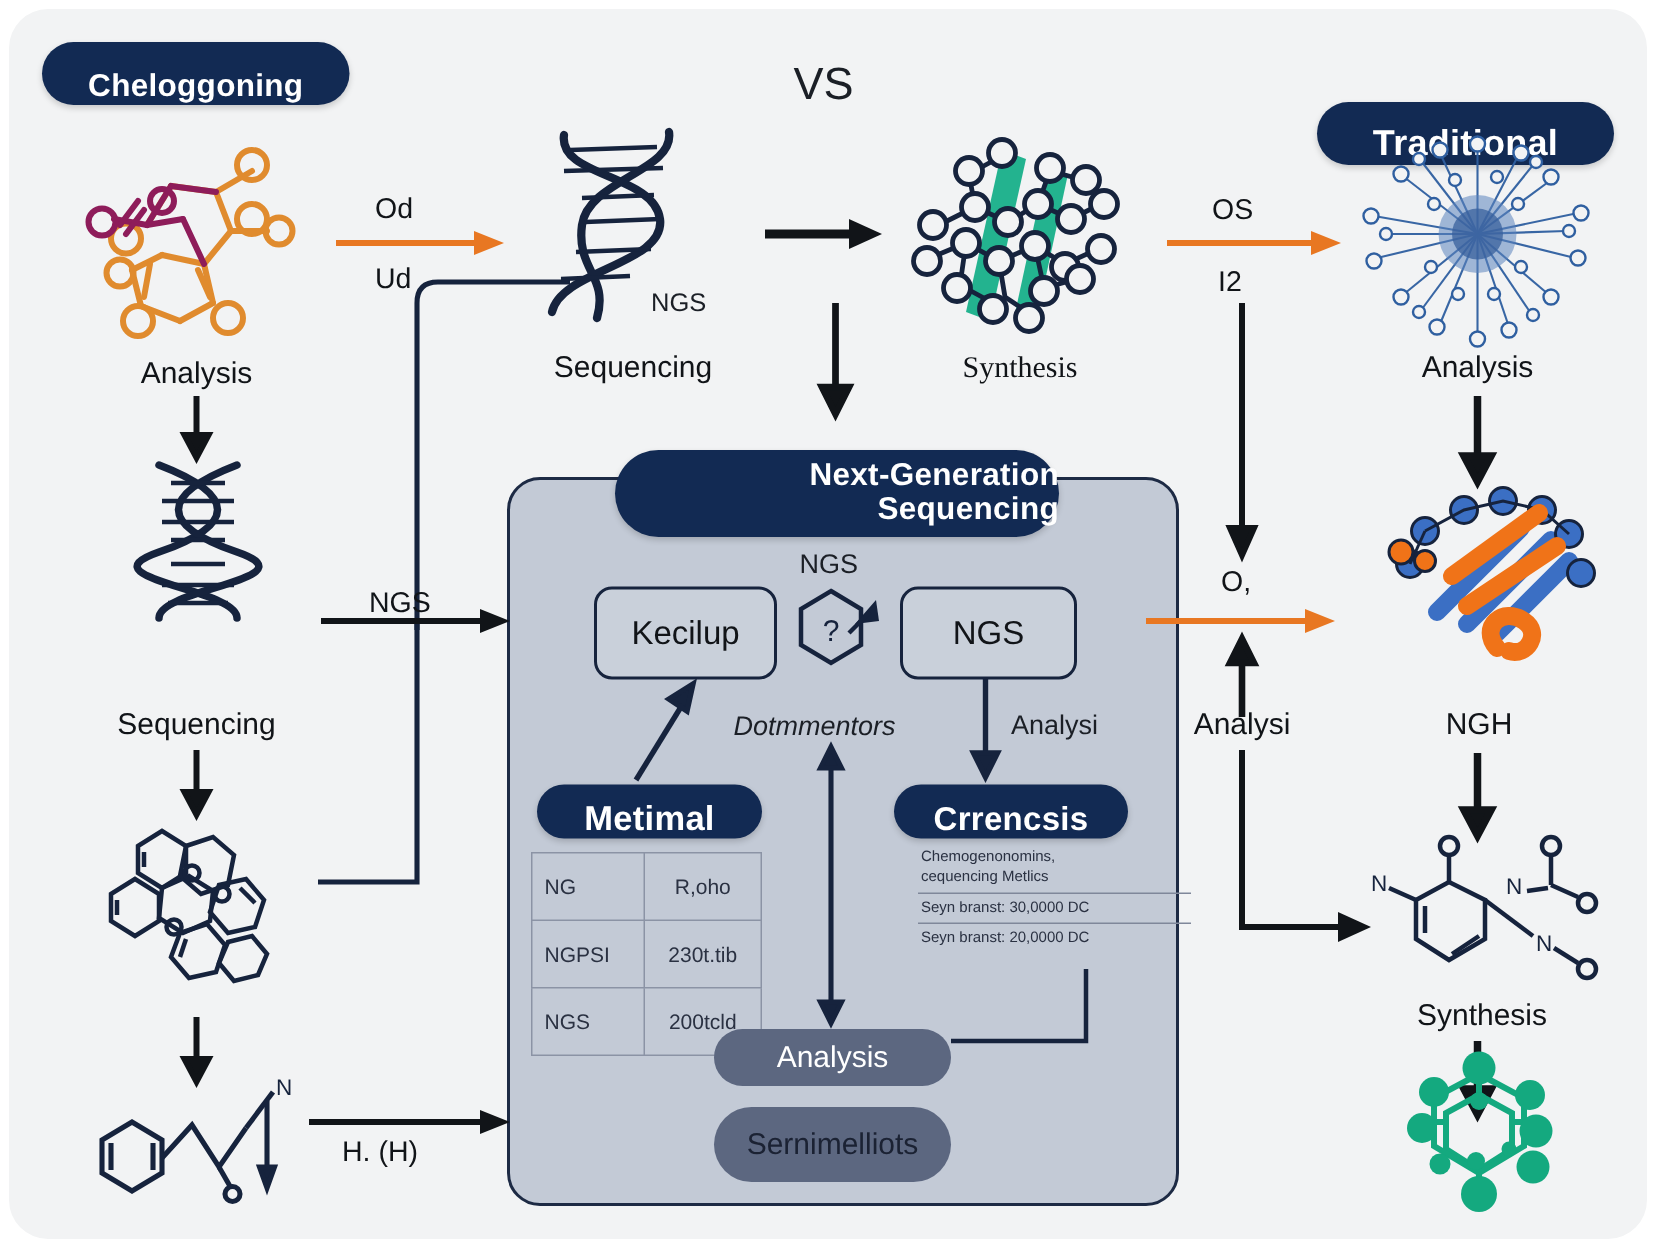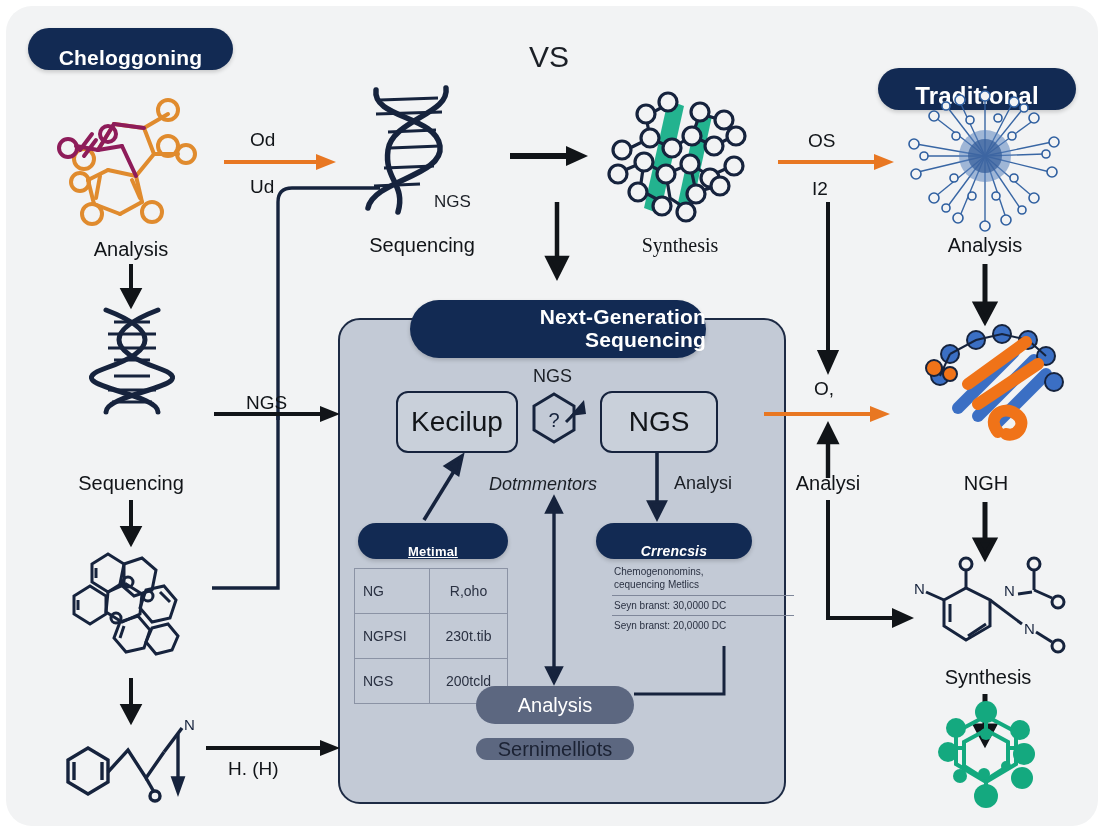--- a/index.html
+++ b/index.html
@@ -5,21 +5,21 @@
   html,body{margin:0;padding:0;background:#ffffff;}
   body{width:1104px;height:832px;font-family:"Liberation Sans",sans-serif;overflow:hidden;}
   #canvas{position:absolute;left:6px;top:6px;width:1092px;height:820px;background:#f2f3f4;border-radius:26px;}
   .abs{position:absolute;}
   .pill{background:#122a53;color:#fff;border-radius:999px;display:flex;align-items:flex-end;justify-content:center;
         font-weight:700;letter-spacing:.2px;box-shadow:0 2px 4px rgba(0,0,0,.18);}
   .lbl{color:#111418;font-size:20px;text-align:center;white-space:nowrap;}
   .arrlbl{color:#111418;font-size:19px;white-space:nowrap;}
   .vs{font-size:30px;color:#1b1f26;font-weight:500;}
   .card{border:2.4px solid #16233d;border-radius:12px;background:#c9d0da;display:flex;align-items:center;justify-content:center;
-        font-size:28px;color:#111418;}
+        font-size:22px;color:#111418;}
   .spill{background:#5c6780;color:#fff;border-radius:999px;display:flex;align-items:center;justify-content:center;font-size:20px;}
   #panel{background:#c3cad6;border:2.6px solid #1d2a44;border-radius:22px;}
   table.mini{border-collapse:collapse;font-size:14px;color:#2a3142;}
   table.mini td{border:1.6px solid #8b93a5;padding:11px 8px;height:22px;}
   .metricbox{font-size:10px;color:#2a3142;margin-left:20px;}
   .metricbox .hd{line-height:1.25;padding:2px 2px 4px 2px;}
   .metricbox .row{border-top:1.6px solid #7f879a;padding:4px 2px;white-space:nowrap;}
   svg{display:block;overflow:visible;}
 </style>
 </head>
@@ -398,62 +398,62 @@
   <div class="abs" style="left:640px;top:446px;">
     <svg width="22" height="68">
         <g stroke="#16233d" stroke-width="3.6" fill="#16233d">
       <line x1="11" y1="0" x2="11" y2="52"></line>
           <polygon points="11,66 3,50 19,50"></polygon>
         </g>
       </svg>
   </div>
   <div class="abs" style="left:668px;top:467px;font-size:18px;color:#1b1f26;">Analysi</div>
 
-  <div class="abs pill" style="left:352px;top:517px;width:150px;height:36px;font-size:13px;text-decoration:underline;">
+  <div class="abs pill" style="left:352px;top:517px;width:150px;height:36px;font-size:23px;">
     <span>Metimal</span>
   </div>
   <table class="abs mini" style="left:348px;top:562px;width:154px;">
     <tbody>
       <tr>
         <td>NG</td>
         <td style="text-align:center">R,oho</td>
       </tr>
       <tr>
         <td>NGPSI</td>
         <td style="text-align:center">230t.tib</td>
       </tr>
       <tr>
         <td>NGS</td>
         <td style="text-align:center">200tcld</td>
       </tr>
     </tbody>
   </table>
 
-  <div class="abs pill" style="left:590px;top:517px;width:156px;height:36px;font-size:14px;font-style:italic;">
+  <div class="abs pill" style="left:590px;top:517px;width:156px;height:36px;font-size:22px;">
     <span>Crrencsis</span>
   </div>
   <div class="abs metricbox" style="left:586px;top:558px;width:182px;">
     <div class="hd">
       <div>Chemogenonomins,</div>
       <div>cequencing Metlics</div>
     </div>
     <div class="row">Seyn branst: 30,0000 DC</div>
     <div class="row">Seyn branst: 20,0000 DC</div>
   </div>
 
   <div class="abs" style="left:628px;top:640px;">
     <svg width="100" height="62">
         <path d="M90 0 L90 48 L0 48" stroke="#16233d" stroke-width="3" fill="none"></path>
       </svg>
   </div>
 
   <div class="abs spill" style="left:470px;top:680px;width:158px;height:38px;">
     <span>Analysis</span>
   </div>
-  <div class="abs spill" style="left:470px;top:732px;width:158px;height:22px;color:#1b2233;">
+  <div class="abs spill" style="left:470px;top:732px;width:158px;height:50px;color:#1b2233;">
     <span>Sernimelliots</span>
   </div>
 
   <div class="abs arrlbl" style="left:240px;top:386px;">NGS</div>
   <div class="abs" style="left:208px;top:398px;">
     <svg width="128" height="20">
         <g>
           <line x1="0" y1="10" x2="110" y2="10" stroke="#111418" stroke-width="4"></line>
       <polygon points="126,10 106,2 106,18" fill="#111418"></polygon>
         </g>

